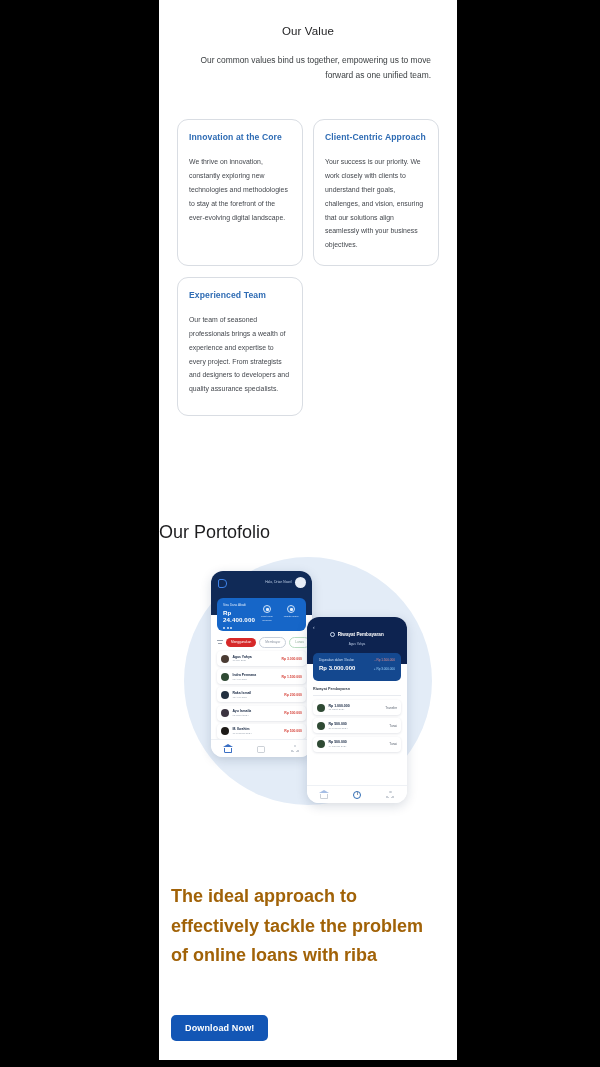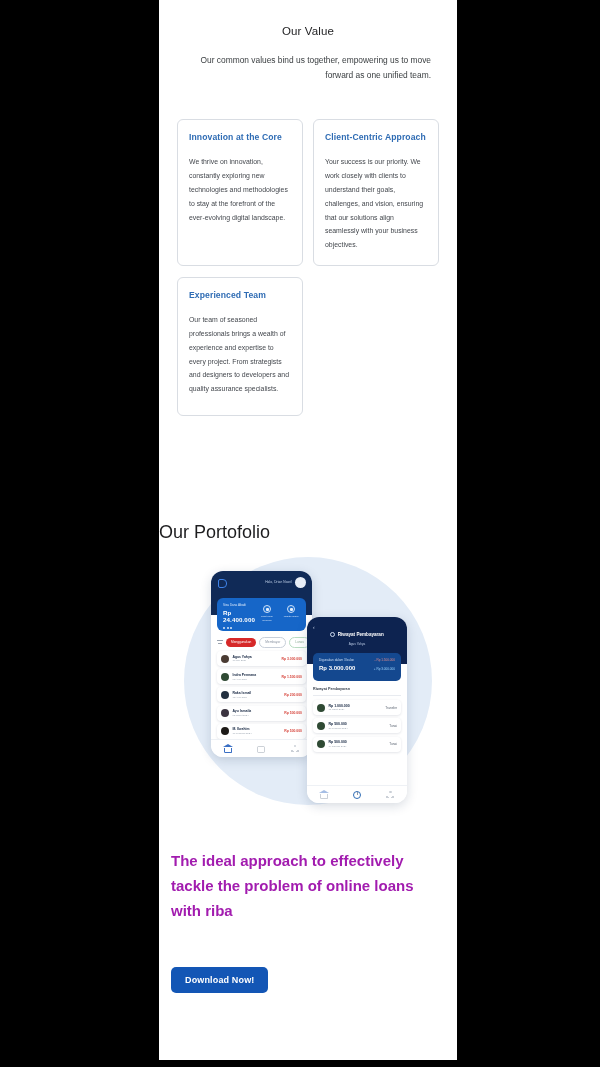--- a/index.html
+++ b/index.html
@@ -50,21 +50,21 @@
   
   .cards {
     margin-top: 37px;
     padding: 0 18px;
     display: grid;
     grid-template-columns: 1fr 1fr;
     gap: 11px 10px;
   }
   .card {
     border: 1px solid #d9dde3;
-    border-radius: 6px;
+    border-radius: 11px;
     background: #ffffff;
     padding: 12px 11px 13px 11px;
     min-height: 139px;
   }
   .card-title {
     font-size: 8.6px;
     font-weight: 600;
     color: #2f6cb4;
     letter-spacing: .1px;
     margin-bottom: 13px;
@@ -247,24 +247,25 @@
     height: 15px; margin-bottom: 3.4px;
     display: flex; align-items: center; padding: 0 4px;
   }
   .bamt { font-size: 3.5px; font-weight: 700; color: #12233f; }
   .bdate { font-size: 2.5px; color: #9aa3af; margin-top: .8px; }
   .bmode { font-size: 3.2px; color: #5d6personally; }
   .bmode { font-size: 3.2px; color: #5d6673; }
 
   
   .cta-head {
+    margin-top: 33px;
     padding: 0 12px 0 12px;
-    font-size: 15px;
+    font-size: 18px;
     font-weight: 700;
-    color: #a21caf;
+    color: #a16207;
     line-height: 1.65;
   }
   .cta-btn-wrap { padding: 0 12px; margin-top: 44px; }
   .cta-btn {
     display: inline-block;
     background: #1356b5;
     color: #ffffff;
     font-size: 9px;
     font-weight: 600;
     padding: 8px 14px;

